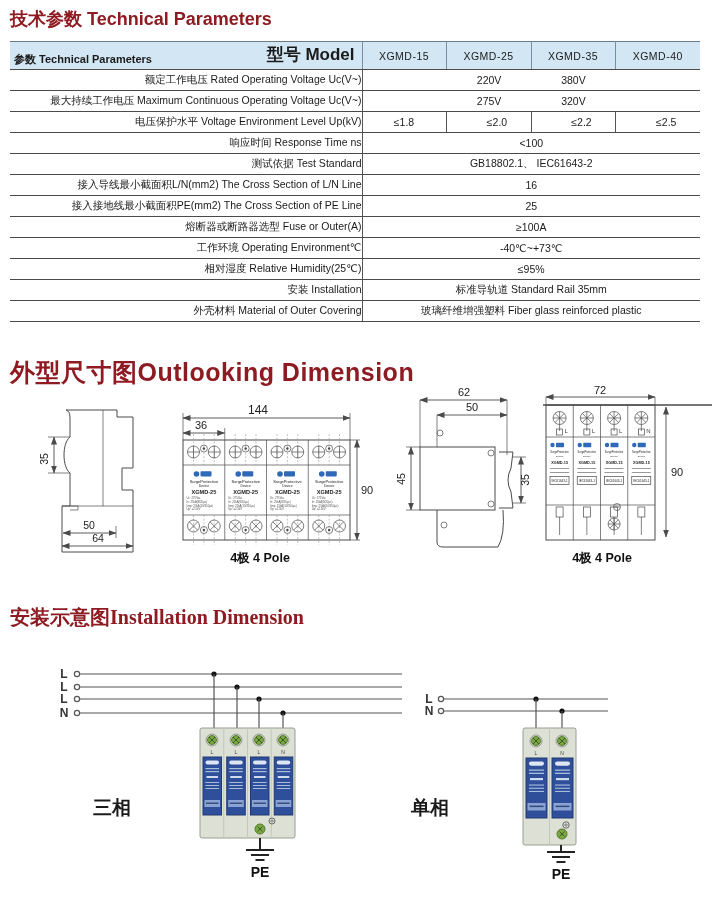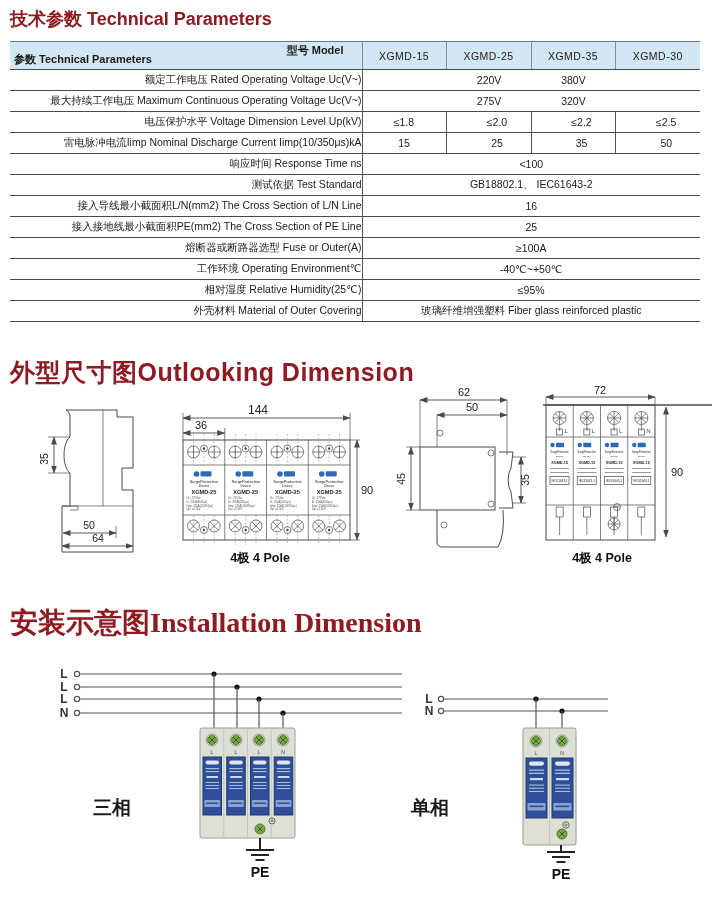--- a/index.html
+++ b/index.html
@@ -1,31 +1,31 @@
 <!DOCTYPE html>
 <html><head>
 <meta charset="utf-8">
 <style>
   html,body{margin:0;padding:0;background:#fff;}
   .page{position:relative;width:712px;height:897px;background:#fff;overflow:hidden;
         font-family:"Liberation Sans","DejaVu Sans",sans-serif;color:#1a1a1a;text-decoration:underline;}
   .sec-title{position:absolute;left:10px;font-weight:bold;color:#8e1b22;white-space:nowrap;}
   #tech-title{top:7px;font-size:18px;}
   #outlook-title{top:356px;font-size:25px;letter-spacing:.5px;}
-  #install-title{top:604px;font-size:28px;font-family:"Liberation Serif","DejaVu Serif",serif;}
+  #install-title{top:604px;font-size:20px;font-family:"Liberation Serif","DejaVu Serif",serif;}
 
   
   table.tech{position:absolute;left:10px;top:41px;width:690px;border-collapse:collapse;table-layout:fixed;
              border-top:1px solid #6b7c88;}
   table.tech td,table.tech th{padding:0;font-size:10.5px;font-weight:normal;height:20px;
              border-bottom:1px solid #4a4a4a;white-space:nowrap;overflow:hidden;}
   tr.hdr th{background:#d2e6f3;height:27px;}
   th.corner{position:relative;text-align:left;
     background-image:linear-gradient(to bottom right,transparent calc(50% - .6px),#5a6b7a calc(50% - .6px),#5a6b7a calc(50% + .6px),transparent calc(50% + .6px));}
-  th.corner .model-lab{position:absolute;top:1px;right:18px;font-weight:bold;font-size:11px;}
+  th.corner .model-lab{position:absolute;top:1px;right:7px;font-weight:bold;font-size:17px;}
   th.corner .param-lab{position:absolute;bottom:2px;left:4px;font-weight:bold;font-size:11px;}
   th.model{font-weight:bold;font-size:12px;letter-spacing:.5px;border-left:1px solid #77909f;}
   td.lab{text-align:right;padding-left:4px;}
   td.val{text-align:center;font-size:11px;border-left:1px solid #555;}
   td.val.mid{border-left:1px solid #555;padding-left:17px;}
   td.dual{position:relative;}
   td.dual span{position:absolute;top:50%;transform:translate(-50%,-52%);text-align:right;}
   td.dual .p1{left:37.5%;} td.dual .p2{left:62.5%;}
 
   
@@ -64,51 +64,44 @@
       </colgroup>
     <tbody>
         <tr class="hdr">
       <th class="corner">
         <span class="model-lab">型号 Model</span>
         <span class="param-lab">参数 Technical Parameters</span>
       </th>
       <th class="model">XGMD-15</th>
       <th class="model">XGMD-25</th>
       <th class="model">XGMD-35</th>
-      <th class="model">XGMD-30</th>
+      <th class="model">XGMD-40</th>
     </tr>
     <tr>
       <td class="lab">额定工作电压 Rated Operating Voltage Uc(V~)</td>
       <td class="val dual" colspan="4">
         <span class="p1">220V</span>
         <span class="p2">380V</span>
       </td>
     </tr>
     <tr>
       <td class="lab">最大持续工作电压 Maximum Continuous Operating Voltage Uc(V~)</td>
       <td class="val dual" colspan="4">
         <span class="p1">275V</span>
         <span class="p2">320V</span>
       </td>
     </tr>
     <tr>
-      <td class="lab">电压保护水平 Voltage Dimension Level Up(kV)</td>
+      <td class="lab">电压保护水平 Voltage Environment Level Up(kV)</td>
       <td class="val">≤1.8</td>
       <td class="val mid">≤2.0</td>
       <td class="val mid">≤2.2</td>
       <td class="val mid">≤2.5</td>
     </tr>
     <tr>
-      <td class="lab">雷电脉冲电流Iimp Nominal Discharge Current Iimp(10/350μs)kA</td>
-      <td class="val">15</td>
-      <td class="val mid">25</td>
-      <td class="val mid">35</td>
-      <td class="val mid">50</td>
-    </tr>
-    <tr>
       <td class="lab">响应时间 Response Time ns</td>
       <td class="val" colspan="4">&lt;100</td>
     </tr>
     <tr>
       <td class="lab">测试依据 Test Standard</td>
       <td class="val" colspan="4">GB18802.1、 IEC61643-2</td>
     </tr>
     <tr>
       <td class="lab">接入导线最小截面积L/N(mm2) The Cross Section of L/N Line</td>
       <td class="val" colspan="4">16</td>
@@ -116,25 +109,29 @@
     <tr>
       <td class="lab">接入接地线最小截面积PE(mm2) The Cross Section of  PE Line</td>
       <td class="val" colspan="4">25</td>
     </tr>
     <tr>
       <td class="lab">熔断器或断路器选型 Fuse or Outer(A)</td>
       <td class="val" colspan="4">≥100A</td>
     </tr>
     <tr>
       <td class="lab">工作环境 Operating Environment℃</td>
-      <td class="val" colspan="4">-40℃~+50℃</td>
+      <td class="val" colspan="4">-40℃~+73℃</td>
     </tr>
     <tr>
       <td class="lab">相对湿度 Relative Humidity(25℃)</td>
       <td class="val" colspan="4">≤95%</td>
+    </tr>
+    <tr>
+      <td class="lab">安装 Installation</td>
+      <td class="val" colspan="4">标准导轨道 Standard Rail 35mm</td>
     </tr>
     <tr>
       <td class="lab">外壳材料 Material of Outer Covering</td>
       <td class="val" colspan="4">玻璃纤维增强塑料 Fiber glass reinforced plastic</td>
     </tr>
   </tbody>
     </table>
 
   <div class="sec-title" id="outlook-title">外型尺寸图Outlooking Dimension</div>
 

